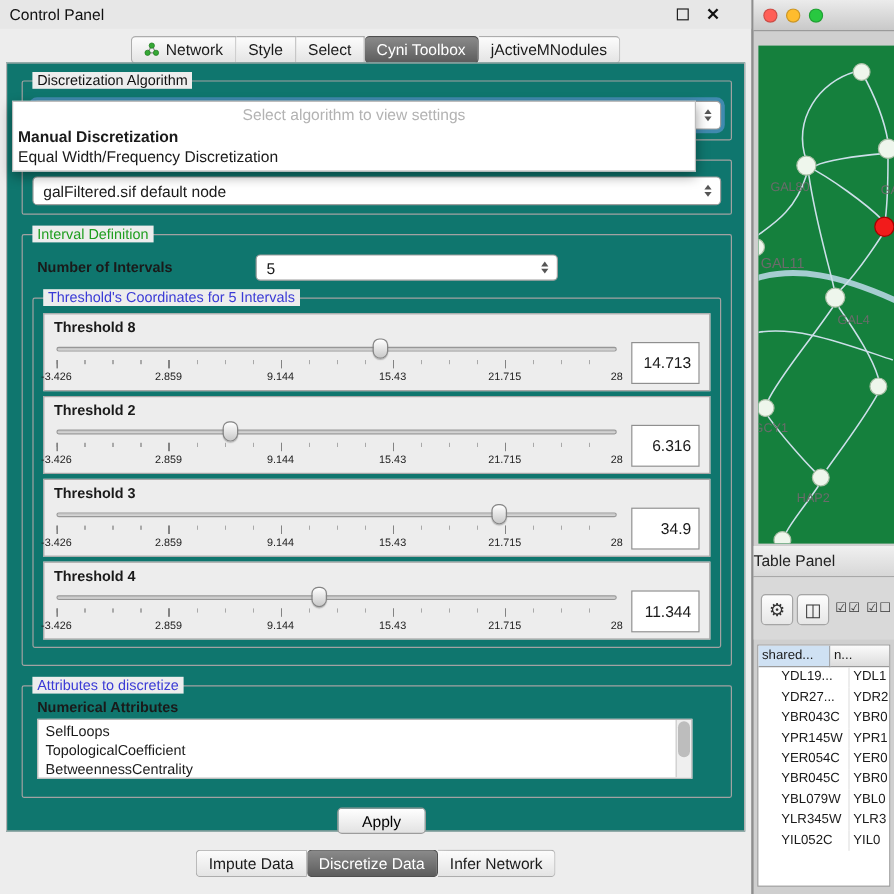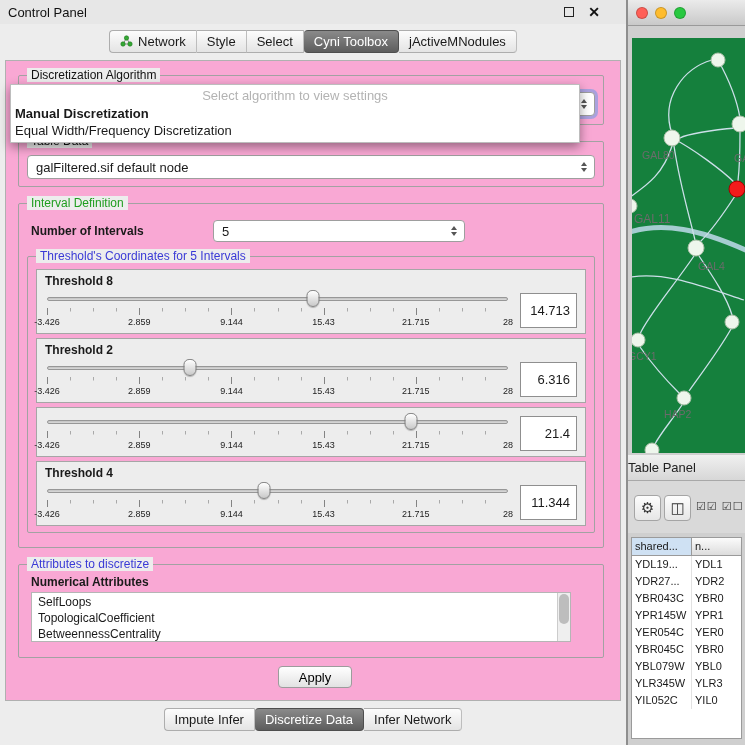--- a/index.html
+++ b/index.html
@@ -12,21 +12,21 @@
   .cp-title { flex:1; font-size:13px; color:#111; }
   .float-icon { width:10px; height:10px; border:1.5px solid #222; margin-right:14px; cursor:pointer; }
   .close-icon { font-size:14px; font-weight:bold; color:#111; cursor:pointer; line-height:10px; }
 
   .cp-tabs { height:34px; display:flex; justify-content:center; align-items:center; }
   .tab { font-size:13px; padding:3px 10px; background:linear-gradient(#fcfcfc,#e4e4e4); border-top:1px solid #adadad; border-bottom:1px solid #adadad; border-right:1px solid #bdbdbd; display:flex; align-items:center; gap:5px; cursor:pointer; height:23px; }
   .tab.t-first { border-left:1px solid #adadad; border-radius:4px 0 0 4px; }
   .tab.t-last { border-radius:0 4px 4px 0; }
   .tab.selected { background:linear-gradient(#8a8a8a,#5d5d5d); color:#fff; border-color:#4e4e4e; border-radius:4px; }
 
-  .cp-content { position:absolute; left:5px; top:60px; width:616px; height:641px; border:1px solid #b0b0b0; background:#f9a8d4; padding:14px 8px 4px 12px; }
+  .cp-content { position:absolute; left:5px; top:52px; width:616px; height:641px; border:1px solid #b0b0b0; background:#0f766e; padding:14px 2px 4px 12px; }
 
   .groupbox { position:relative; border:1px solid #a2a2a2; border-radius:2px; margin-right:8px; }
   .group-label { position:absolute; top:-8px; left:8px; background:#ededed; padding:0 4px; font-size:12px; color:#111; white-space:nowrap; }
   .group-label.green { color:#1f9e1f; }
   .group-label.blue { color:#3a3ad6; }
 
   .combobox { height:24px; background:#fff; border:1px solid #9e9e9e; border-radius:4px; display:flex; align-items:center; padding:0 4px 0 8px; font-size:13px; cursor:pointer; position:relative; }
   .combo-stepper { margin-left:auto; display:flex; flex-direction:column; gap:2px; padding:0 3px; }
   .tri-up { width:0; height:0; border-left:3.5px solid transparent; border-right:3.5px solid transparent; border-bottom:4px solid #555; }
   .tri-down { width:0; height:0; border-left:3.5px solid transparent; border-right:3.5px solid transparent; border-top:4px solid #555; }
@@ -91,21 +91,21 @@
   .tp-header { position:absolute; left:0; top:455px; width:117px; height:26px; background:linear-gradient(#f0f0f0,#d7d7d7); border-bottom:1px solid #a8a8a8; line-height:25px; font-size:13px; color:#222; }
   .tp-toolbar { position:absolute; left:0; top:481px; width:117px; height:52px; background:#d9d9d9; }
   .tool-btn { position:absolute; top:14px; width:27px; height:26px; background:linear-gradient(#fdfdfd,#e6e6e6); border:1px solid #a5a5a5; border-radius:4px; display:flex; align-items:center; justify-content:center; font-size:15px; color:#333; cursor:pointer; }
   .tool-checks { position:absolute; top:19px; left:68px; font-size:11px; color:#333; letter-spacing:1px; cursor:pointer; }
 
   .data-table { position:absolute; left:3px; top:537px; width:111px; bottom:6px; background:#fff; border:1px solid #9a9a9a; overflow:hidden; font-size:11px; }
   .tbl-head { display:flex; height:18px; }
   .th-cell { line-height:17px; padding-left:3px; border-right:1px solid #9a9a9a; border-bottom:1px solid #9a9a9a; overflow:hidden; white-space:nowrap; cursor:pointer; }
   .th-c1 { width:60px; background:#cfe1f3; }
   .th-c2 { flex:1; background:linear-gradient(#fbfbfb,#dcdcdc); border-right:none; }
-  .tbl-row { display:flex; height:17px; cursor:default; }
+  .tbl-row { display:flex; height:17px; cursor:default;padding-left:16px; }
   .td-cell { line-height:17px; padding-left:3px; overflow:hidden; white-space:nowrap; }
   .td-c1 { width:60px; border-right:1px solid #e2e2e2; }
   .td-c2 { flex:1; }
 </style>
 </head>
 <body>
 
 <div class="control-panel">
 
   <div class="cp-titlebar">
@@ -214,35 +214,36 @@
                     <span style="left: 80%;">21.715</span>
                     <span style="left: 100%;">28</span>
                   </div>
         <div class="thumb" style="left: 31%;"></div>
       </div>
       <div class="value-box">6.316</div>
     </div>
   </div>
 
   <div class="th-panel">
+    <div class="th-name">Threshold 3</div>
     <div class="th-row">
       <div class="slider">
         <div class="track"></div>
         <div class="ticks"></div>
         <div class="tick-labels">
                     <span style="left: 0%;">-3.426</span>
                     <span style="left: 20%;">2.859</span>
                     <span style="left: 40%;">9.144</span>
                     <span style="left: 60%;">15.43</span>
                     <span style="left: 80%;">21.715</span>
                     <span style="left: 100%;">28</span>
                   </div>
         <div class="thumb" style="left: 79%;"></div>
       </div>
-      <div class="value-box">21.4</div>
+      <div class="value-box">34.9</div>
     </div>
   </div>
 
   <div class="th-panel">
     <div class="th-name">Threshold 4</div>
     <div class="th-row">
       <div class="slider">
         <div class="track"></div>
         <div class="ticks"></div>
         <div class="tick-labels">
@@ -277,21 +278,21 @@
       </div>
     </div>
 
     <div class="apply-row">
       <button class="apply-btn">Apply</button>
     </div>
   </div>
 
   <div class="cp-bottom-tabs">
     <div class="tab t-first">
-        <span>Impute Infer</span>
+        <span>Impute Data</span>
       </div>
     <div class="tab selected">
         <span>Discretize Data</span>
       </div>
     <div class="tab t-last">
         <span>Infer Network</span>
       </div>
   </div>
 
   <div class="popup">

